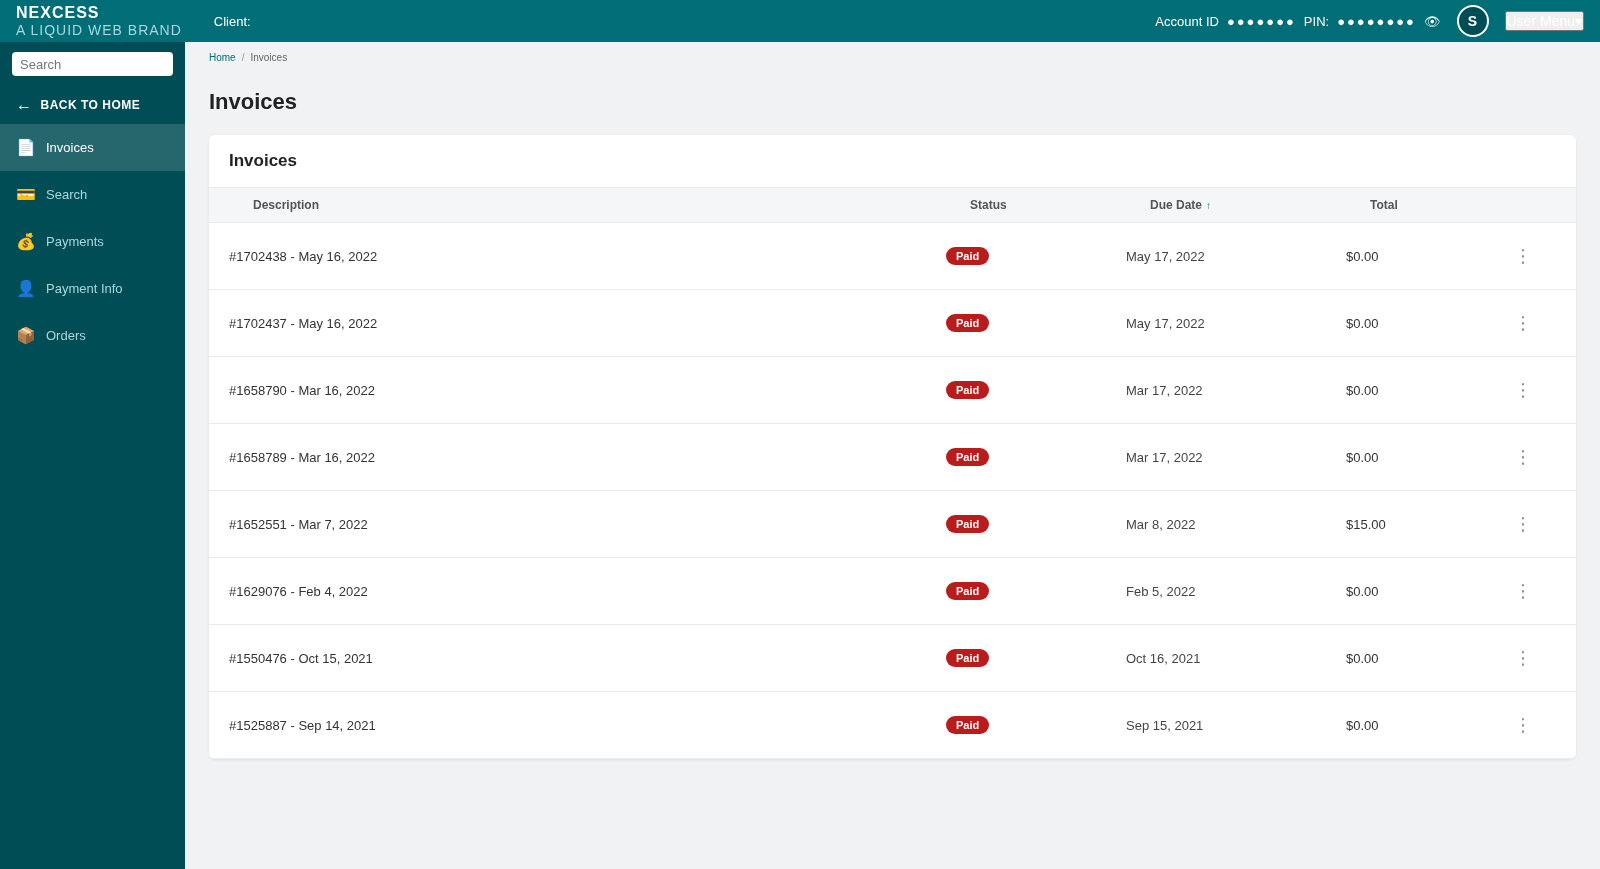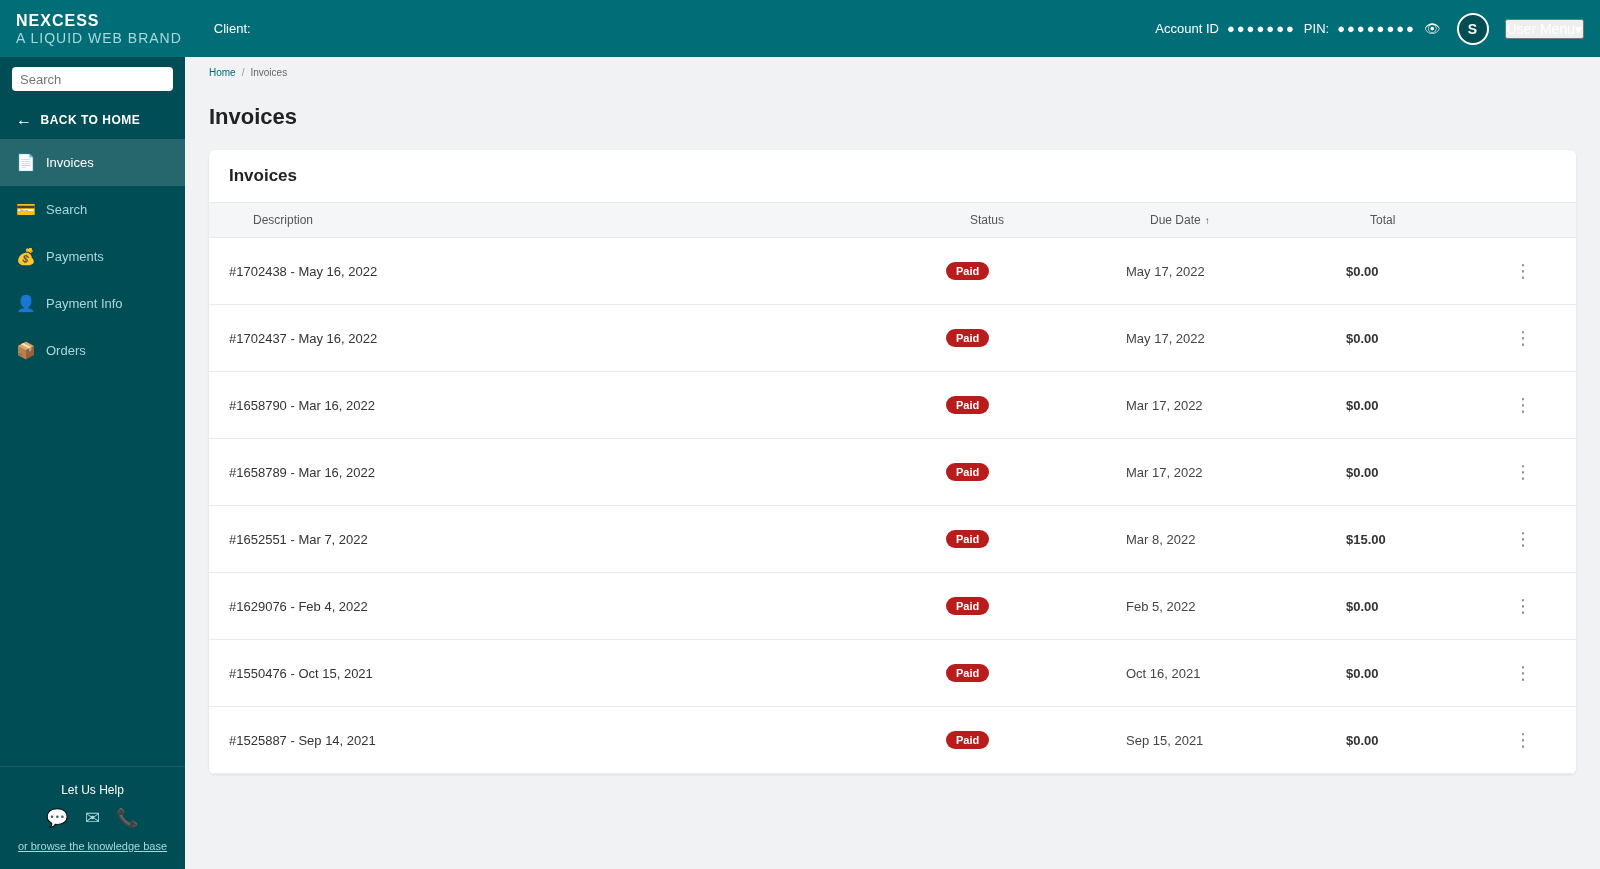--- a/index.html
+++ b/index.html
@@ -1,19 +1,19 @@
 <!DOCTYPE html>
 <html><head>
   <meta charset="utf-8">
   <style>
     * { margin: 0; padding: 0; box-sizing: border-box; }
     body { font-family: -apple-system, BlinkMacSystemFont, 'Segoe UI', sans-serif; font-size: 14px; background: #f0f2f4; display: flex; flex-direction: column; height: 100vh; overflow: hidden; }
 
     
-    .topnav { background: #006d77; display: flex; align-items: center; justify-content: space-between; height: 57px; padding: 0 16px; flex-shrink: 0; }
+    .topnav { background: #006d77; display: flex; align-items: center; justify-content: space-between; height: 42px; padding: 0 16px; flex-shrink: 0; }
     .topnav-left { display: flex; align-items: center; gap: 12px; }
     .logo-area { display: flex; flex-direction: column; }
     .logo-brand { color: white; font-size: 16px; font-weight: 700; letter-spacing: 1px; }
     .logo-sub { color: #a8d8dc; font-size: 14px; letter-spacing: 1px; }
     .client-label { color: white; font-size: 13px; margin-left: 20px; }
     .topnav-right { display: flex; align-items: center; gap: 16px; }
     .account-info { color: white; font-size: 13px; display: flex; align-items: center; gap: 8px; }
     .dots { letter-spacing: 2px; }
     .eye-icon { cursor: pointer; }
     .user-avatar { width: 32px; height: 32px; border-radius: 50%; background: #004d55; border: 2px solid white; display: flex; align-items: center; justify-content: center; color: white; font-weight: 600; font-size: 14px; }
@@ -52,29 +52,29 @@
     .page-header { padding: 16px 24px 20px; background: #f0f2f4; }
     .page-title { font-size: 22px; font-weight: 600; color: #222; }
 
     
     .card { margin: 0 24px 24px; background: white; border-radius: 6px; overflow: hidden; box-shadow: 0 1px 3px rgba(0,0,0,0.08); }
     .card-header { padding: 16px 20px; border-bottom: 1px solid #e8eaed; }
     .card-title { font-size: 17px; font-weight: 600; color: #222; }
 
     
     .table-header { display: grid; grid-template-columns: 1fr 180px 220px 160px 50px; background: #f5f6f8; padding: 10px 20px; border-bottom: 1px solid #e8eaed; }
-    .table-header-cell { font-size: 12px; font-weight: 400; color: #555; text-transform: none; display: flex; align-items: center; gap: 4px; padding-left: 24px; }
+    .table-header-cell { font-size: 12px; font-weight: 700; color: #555; text-transform: none; display: flex; align-items: center; gap: 4px; padding-left: 24px; }
     .sort-arrow { font-size: 10px; color: #006d77; }
 
     .table-row { display: grid; grid-template-columns: 1fr 180px 220px 160px 50px; padding: 18px 20px; border-bottom: 1px solid #e8eaed; align-items: center; background: white; }
     .cell { font-size: 13px; color: #333; }
     .cell-desc { color: #333; font-size: 13px; }
     .status-badge { display: inline-flex; align-items: center; justify-content: center; background: #b91c1c; color: white; font-size: 11px; font-weight: 600; padding: 3px 10px; border-radius: 12px; }
     .cell-date { color: #444; }
-    .cell-total { color: #333; font-weight: 700; }
+    .cell-total { color: #333; font-weight: 400; }
     .more-btn { background: none; border: none; cursor: pointer; color: #888; font-size: 18px; padding: 4px 8px; display: flex; align-items: center; justify-content: flex-end; }
   </style>
 </head>
 <body>
 
 <nav class="topnav">
   <div class="topnav-left">
     <div class="logo-area">
       <span class="logo-brand">NEXCESS</span>
       <span class="logo-sub">A LIQUID WEB BRAND</span>
@@ -128,29 +128,20 @@
       <a class="nav-item">
         <span class="nav-item-icon">👤</span>
         <span>Payment Info</span>
       </a>
       <a class="nav-item">
         <span class="nav-item-icon">📦</span>
         <span>Orders</span>
       </a>
     </nav>
 
-    <div class="help-section">
-      <div class="help-title">Let Us Help</div>
-      <div class="help-icons">
-        <span class="help-icon">💬</span>
-        <span class="help-icon">✉</span>
-        <span class="help-icon">📞</span>
-      </div>
-      <a class="knowledge-link">or browse the knowledge base</a>
-    </div>
   </aside>
 
   <main class="main">
     <div class="breadcrumb">
       <a>Home</a>
       <span class="breadcrumb-sep">/</span>
       <span>Invoices</span>
     </div>
 
     <div class="page-header">

